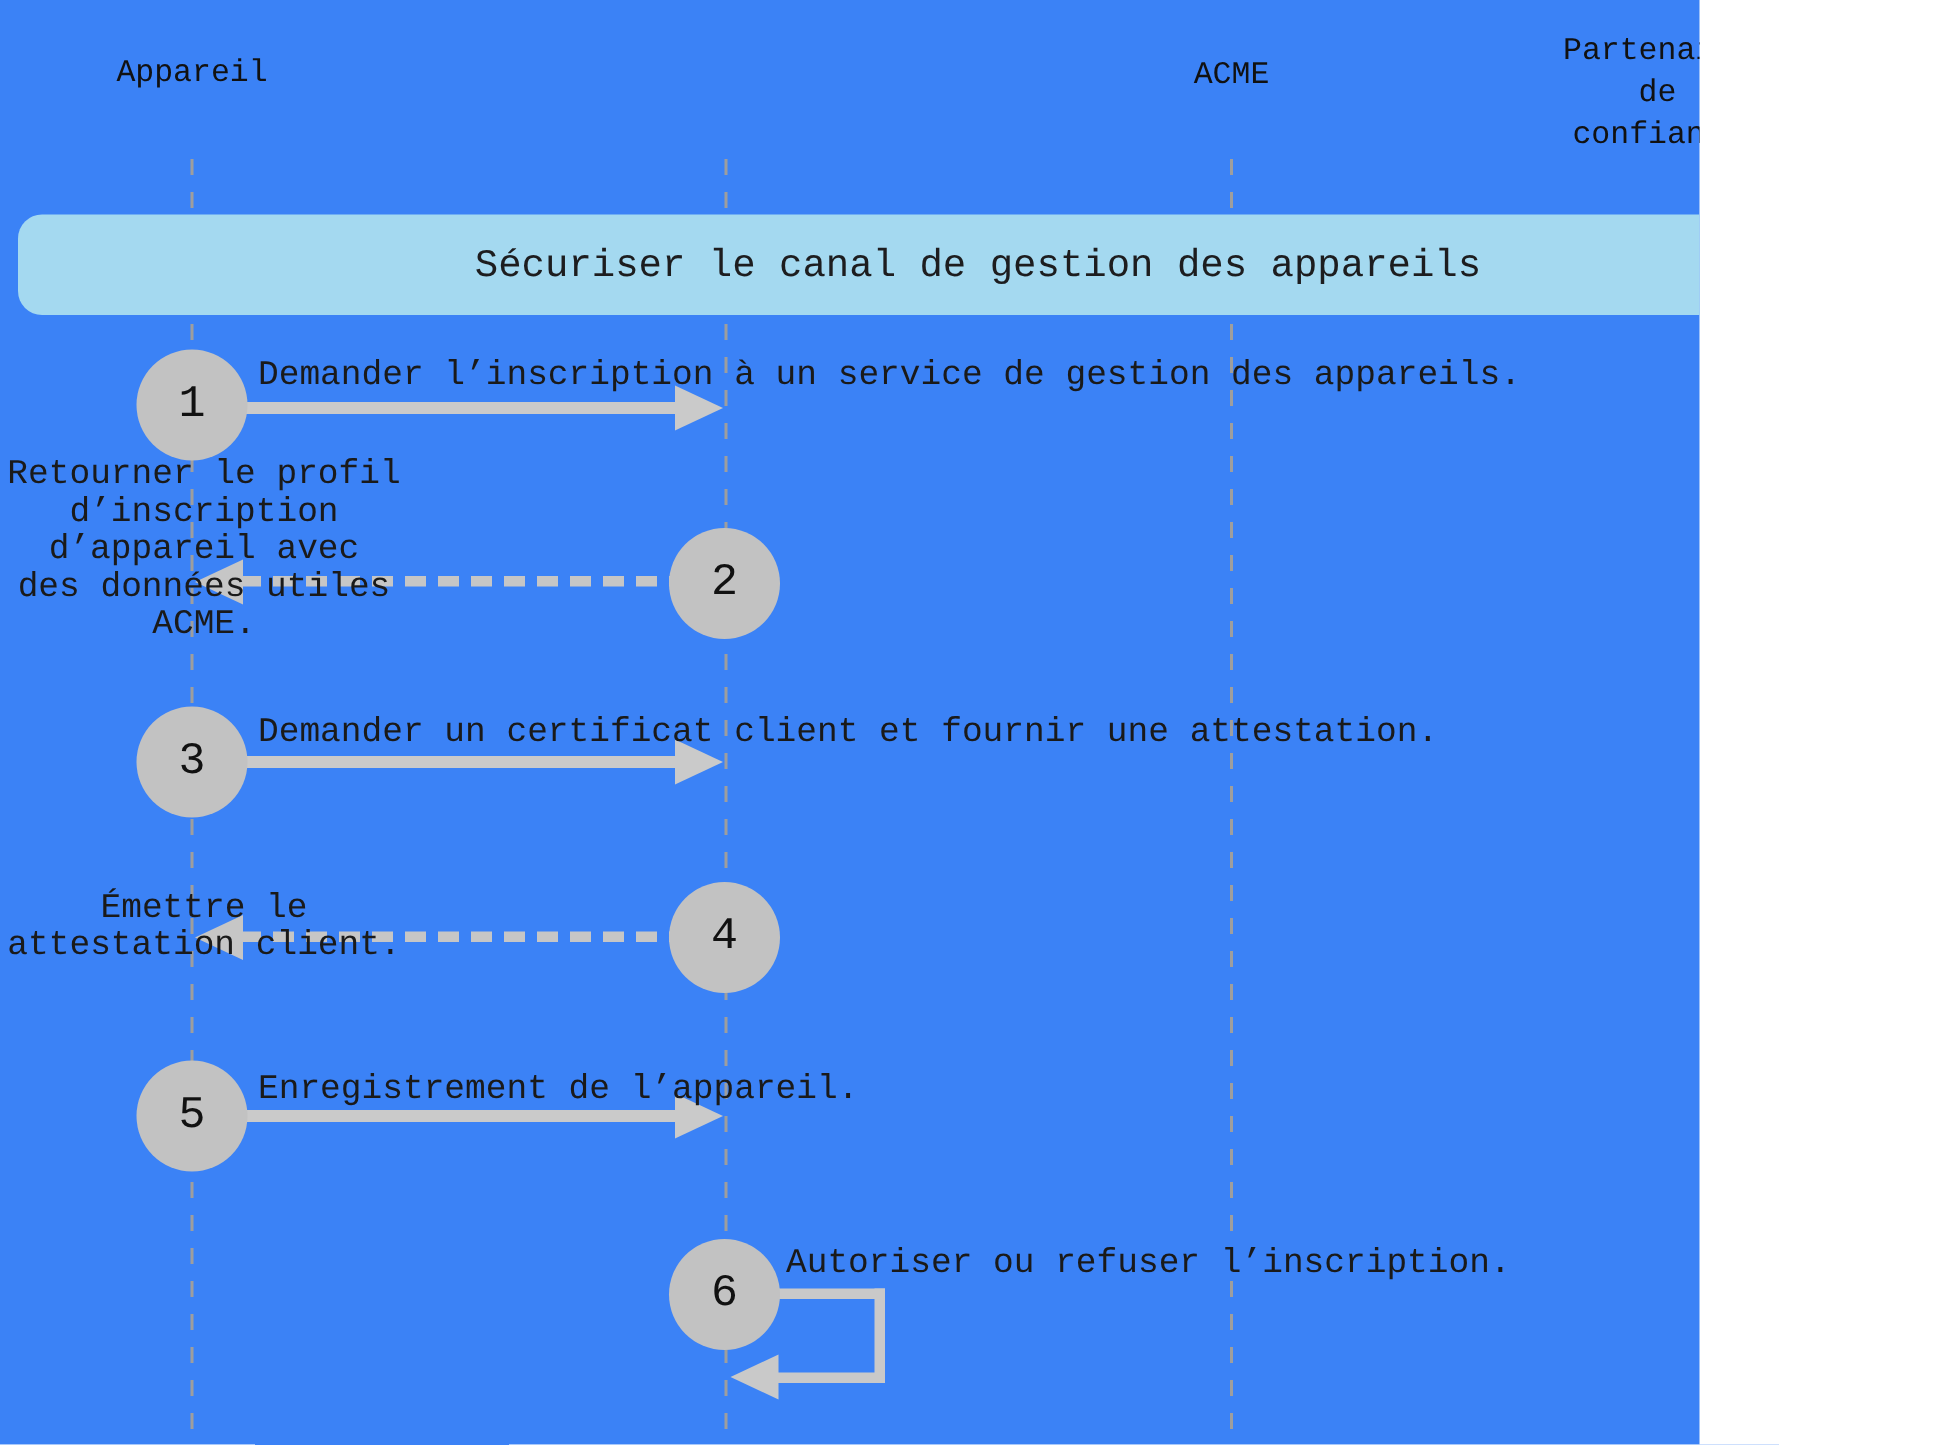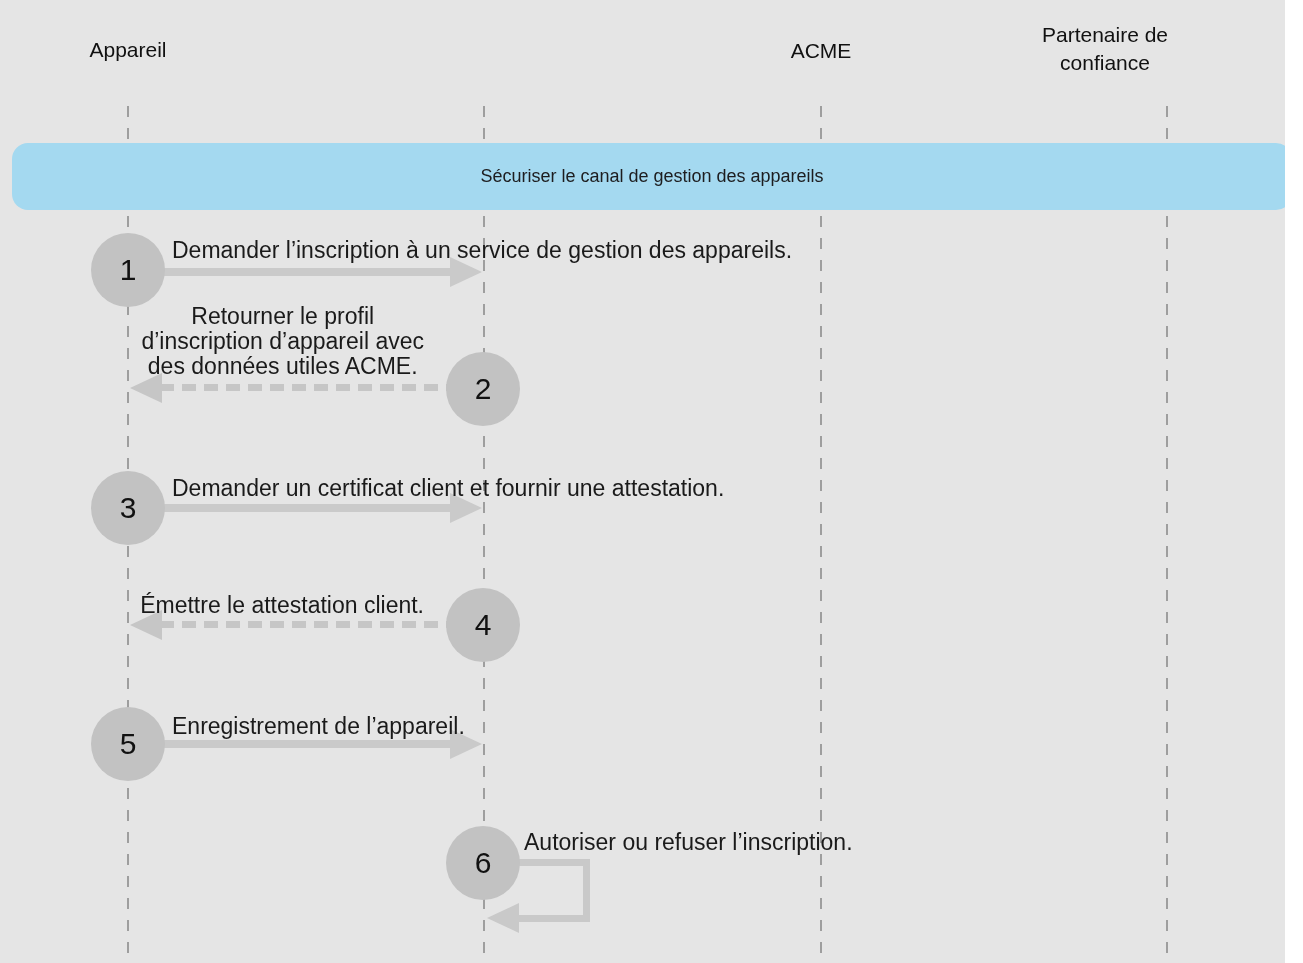--- a/index.html
+++ b/index.html
@@ -1,21 +1,21 @@
 <!DOCTYPE html>
 <html><head>
 <meta charset="utf-8">
 <style>
   html,body{margin:0;padding:0;background:#ffffff;}
   .canvas{
     position:relative;
-    width:1285px;
+    width:1133px;
     height:963px;
-    background:#e5e5e5;
-    font-family:Liberation Sans, sans-serif;
+    background:#3b82f6;
+    font-family:Liberation Mono, monospace;
     color:#1a1a1a;
     overflow:hidden;
   }
   
   .lifeline{
     position:absolute;
     top:106px;
     width:2px;
     height:857px;
     background:repeating-linear-gradient(180deg,#9e9e9e 0 11px,transparent 11px 22px);
@@ -31,21 +31,21 @@
     color:#111111;
   }
   
   .banner{
     position:absolute;
     left:12px; top:143px;
     width:1280px; height:67px;
     background:#a4d9f0;
     border-radius:16px;
     display:flex; align-items:center; justify-content:center;
-    font-size:18px;
+    font-size:26px;
     color:#1d1d1f;
   }
   
   .circle{
     position:absolute;
     width:74px; height:74px;
     border-radius:50%;
     background:#c2c2c2;
     display:flex; align-items:center; justify-content:center;
     font-size:30px;

